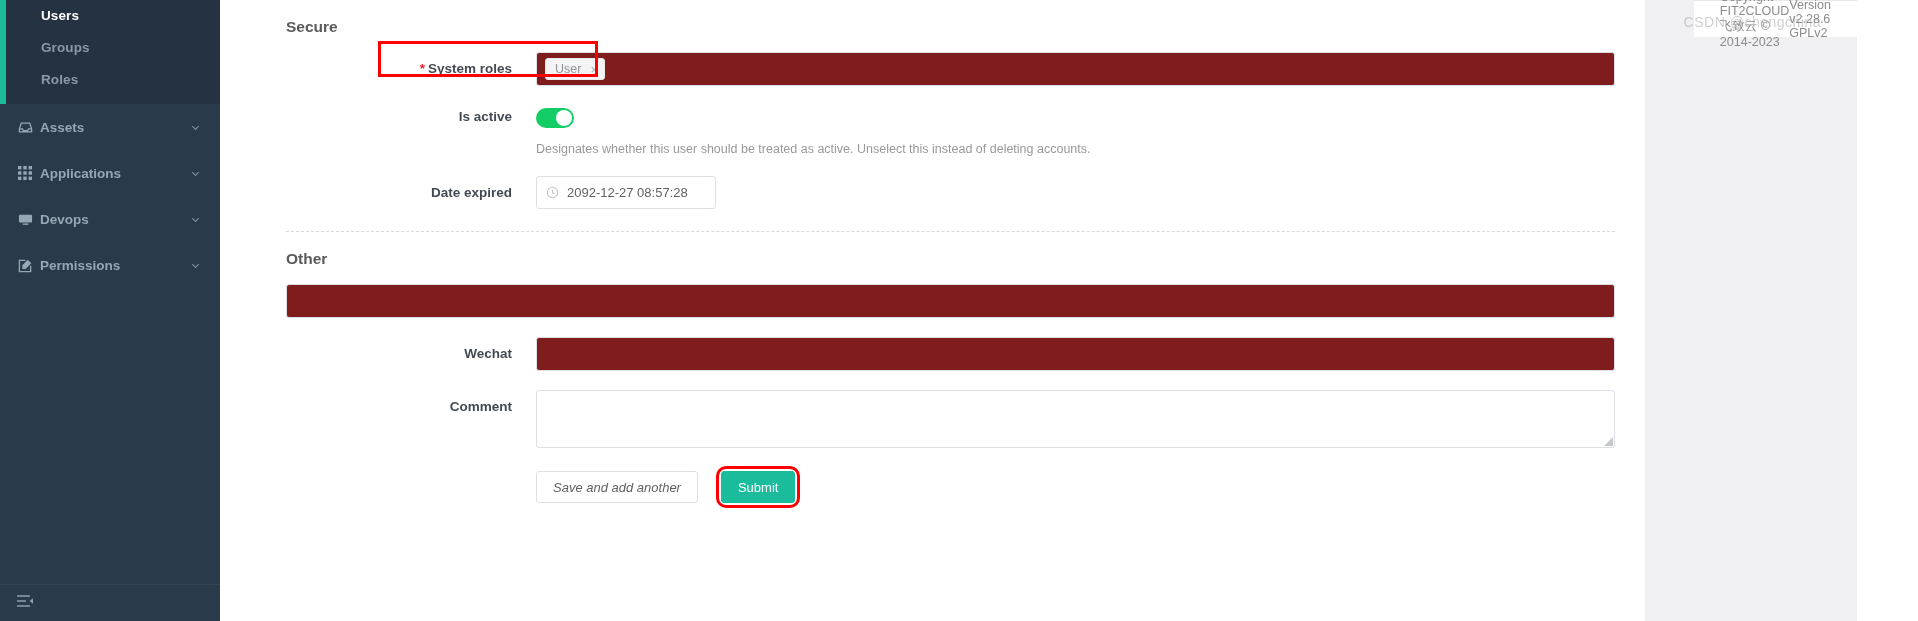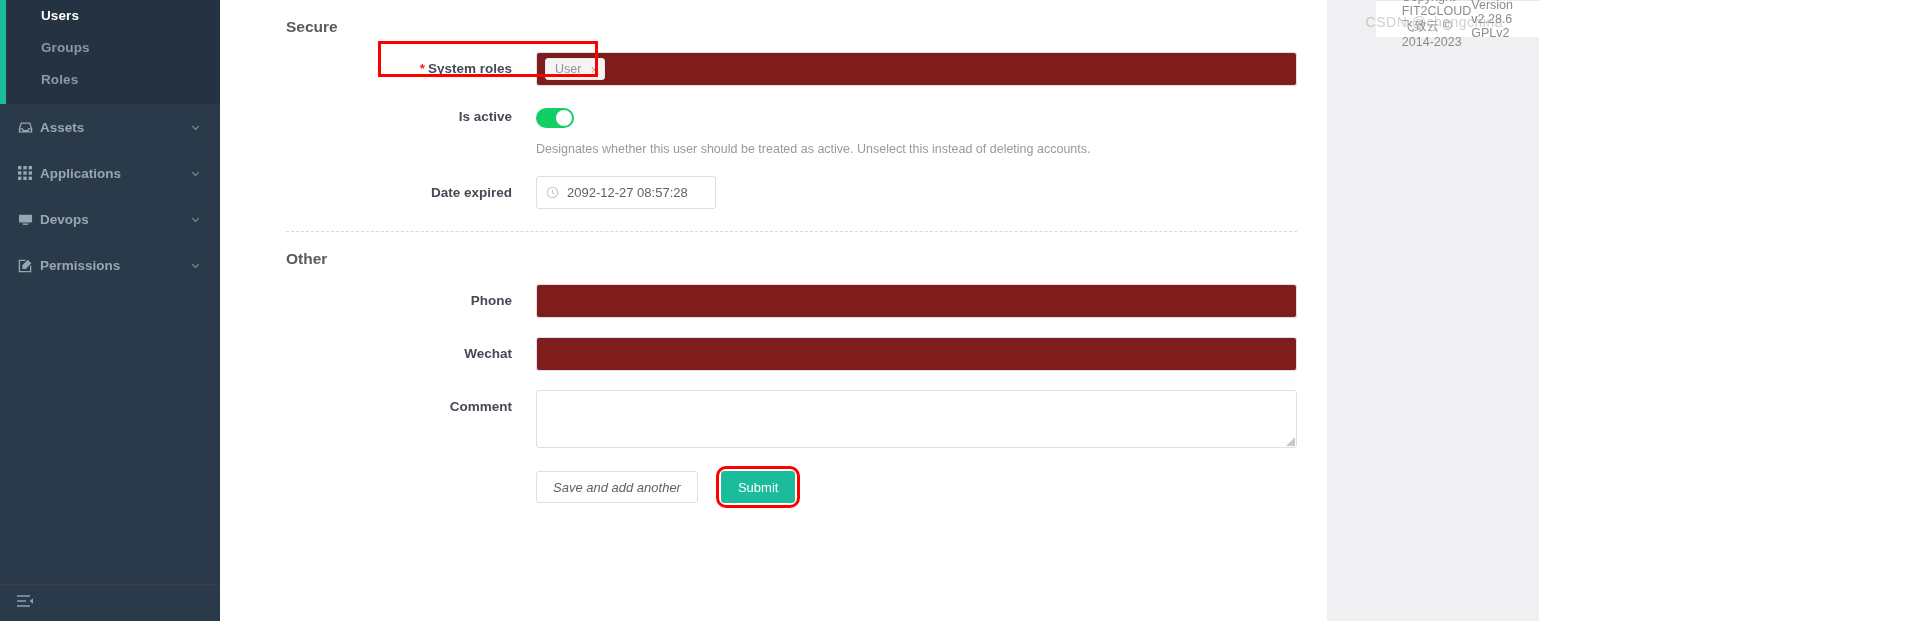--- a/index.html
+++ b/index.html
@@ -5,21 +5,21 @@
   * { box-sizing: border-box; margin: 0; padding: 0; }
   html, body {
     width: 1918px;
     height: 621px;
     overflow: hidden;
     font-family: "Liberation Sans", sans-serif;
     background: #ffffff;
   }
   .app {
     position: relative;
-    width: 1539px;
+    width: 1857px;
     height: 621px;
     display: flex;
     background: #f5f5f7;
   }
 
   
   .sidebar {
     width: 220px;
     flex: 0 0 220px;
     background: #2b3a4a;
@@ -449,21 +449,20 @@
               <span>2092-12-27 08:57:28</span>
             </div>
           </div>
         </div>
 
         <hr class="divider-dotted">
 
         <div class="section-title">Other</div>
 
         <div class="form-row" style="margin-bottom:19px;">
-          <div class="form-label">Phone</div>
           <div class="form-field">
             <input class="fi" type="text" value="" placeholder="" style="">
           </div>
         </div>
 
         <div class="form-row" style="margin-bottom:19px;">
           <div class="form-label">Wechat</div>
           <div class="form-field">
             <input class="fi" type="text" value="" placeholder="" style="">
           </div>

